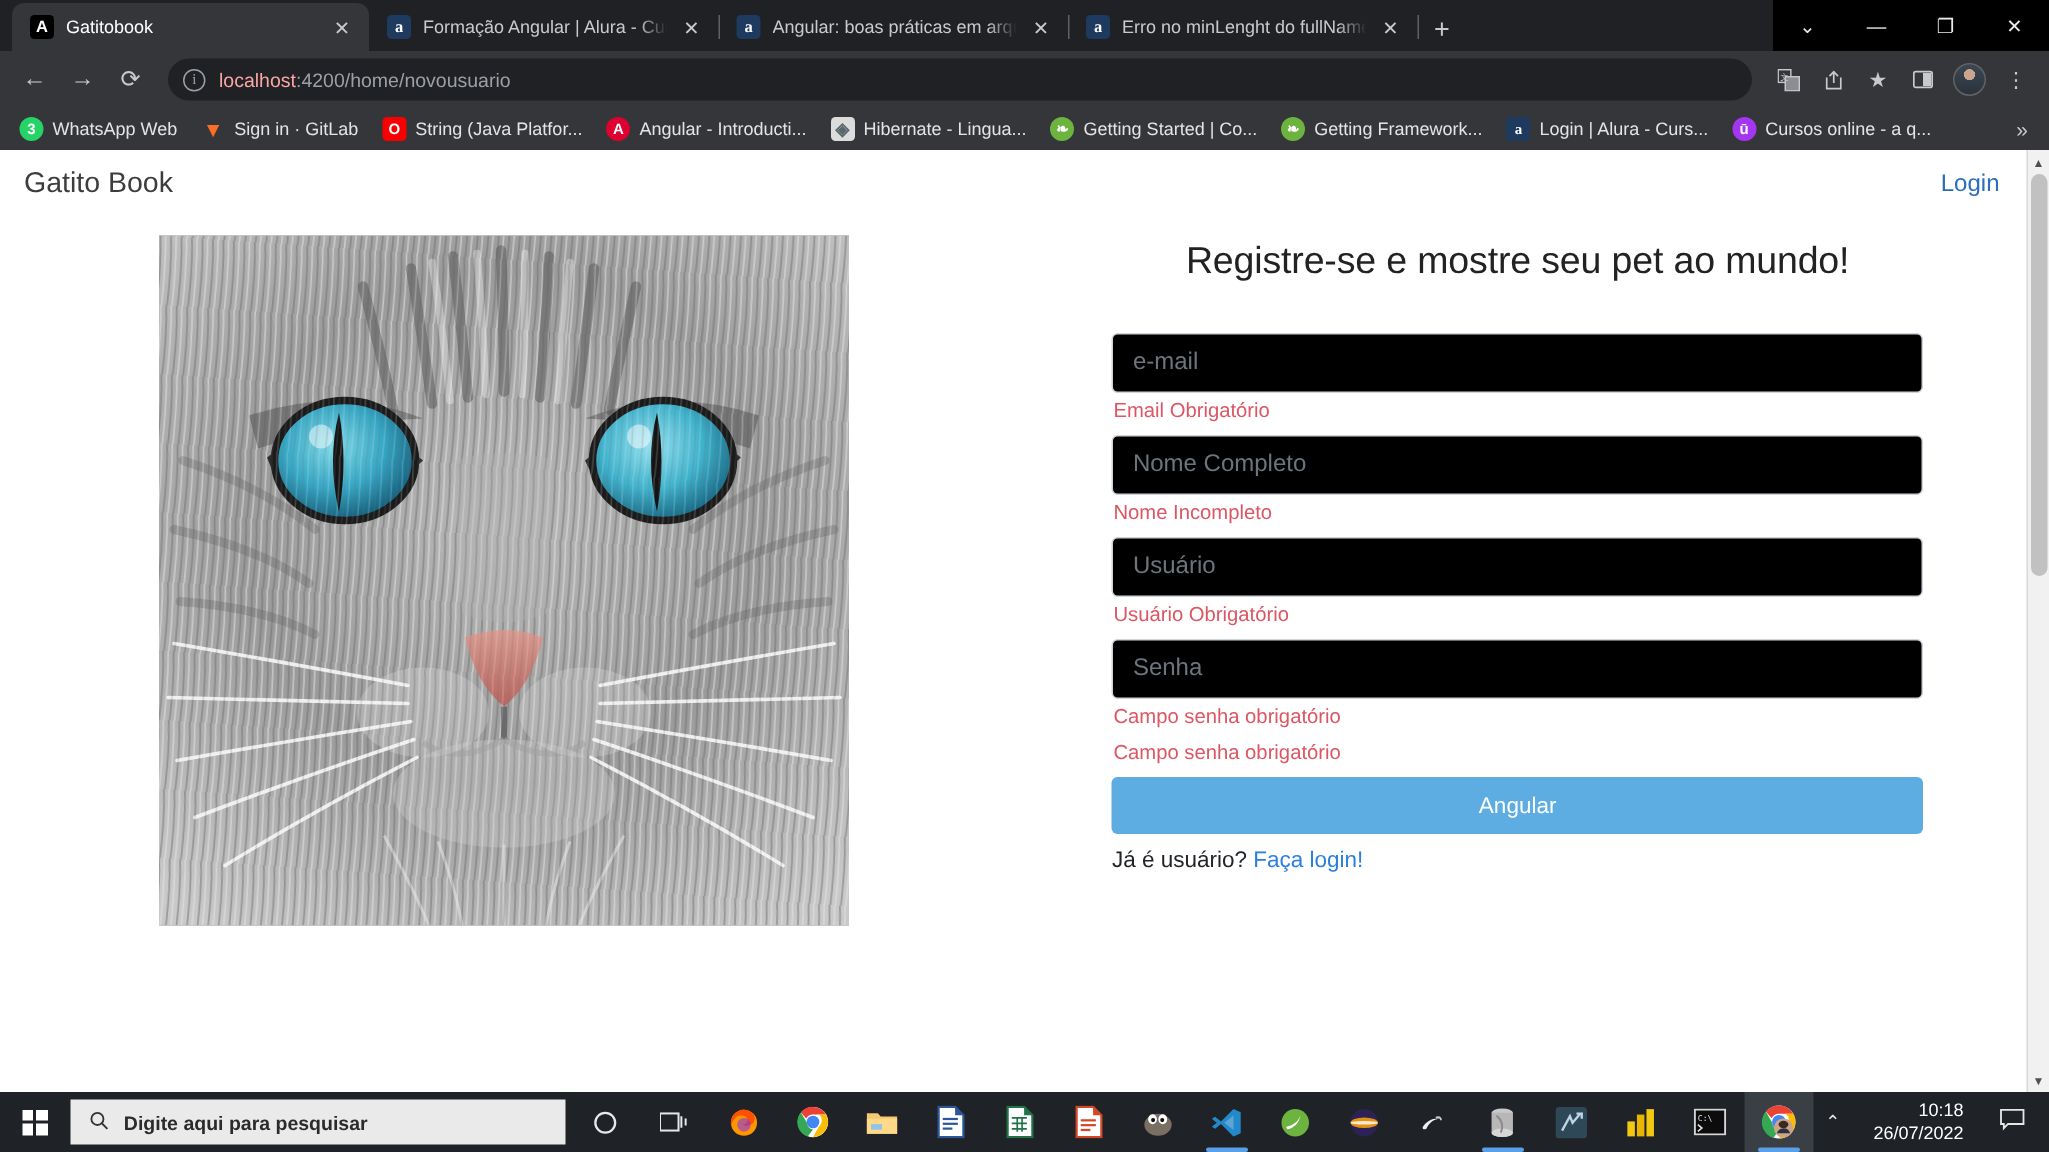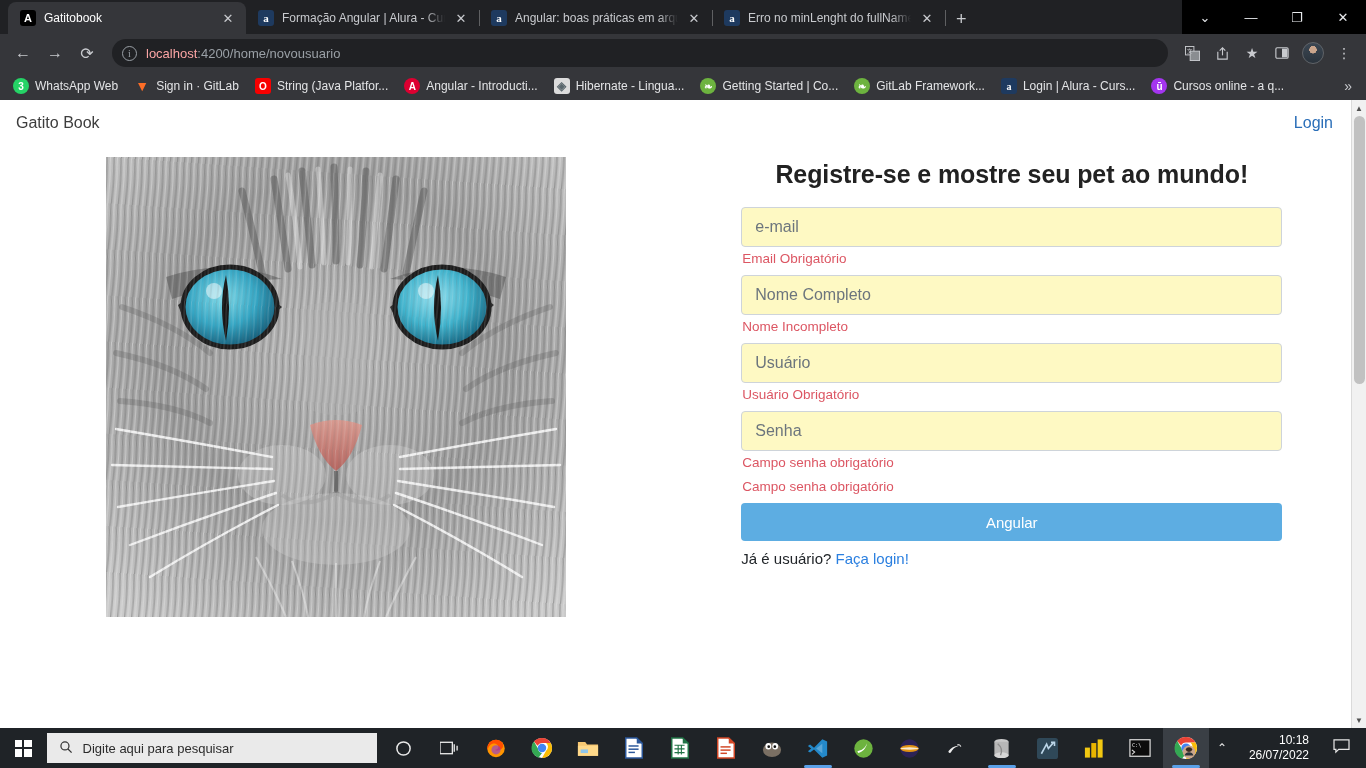--- a/index.html
+++ b/index.html
@@ -94,36 +94,36 @@
   .bm-overflow { color: #c8cace; font-size: 14px; padding: 0 8px; margin-left: auto; }
 
   
   .viewport { flex: 1; background: #fff; position: relative; display: flex; overflow: hidden; }
   .page { flex: 1; position: relative; overflow: hidden; }
 
   .site-header {
     height: 46px; display: flex; align-items: center; justify-content: space-between;
     padding: 0 18px 0 16px;
   }
-  .brand { font-size: 16px; color: #3d3d3d; font-weight: 400; }
+  .brand { font-size: 19px; color: #3d3d3d; font-weight: 400; }
   .login-link { font-size: 16px; color: #2a6eb8; }
 
   .content { display: flex; padding: 0 0 0 0; }
   .left-col { width: 680px; display: flex; justify-content: center; padding-top: 11px; }
   .cat-frame { width: 460px; height: 460px; overflow: hidden; position: relative; background:#8e8e8e; }
   .right-col { width: 686px; padding-top: 14px; }
 
   .form-title {
-    font-size: 25px; font-weight: bold; color: #222; text-align: center;
-    margin-bottom: 18px; letter-spacing: -0.1px;
+    font-size: 25px; font-weight: normal; color: #222; text-align: center;
+    margin-bottom: 33px; letter-spacing: -0.1px;
   }
   .form-wrap { width: 541px; margin: 0 auto; }
   .field {
     width: 100%; height: 40px; border: 1px solid #ced4da; border-radius: 4px;
-    background: #fef9c3; padding: 0 13px; font-size: 16px; color: #6c757d;
+    background: #000000; padding: 0 13px; font-size: 16px; color: #6c757d;
     font-family: "Liberation Sans", sans-serif; outline: none;
   }
   .field::placeholder { color: #6c757d; opacity: 1; }
   .err { font-size: 13.5px; color: #dc5663; margin: 4px 0 9px 1px; }
   .btn-cadastro {
     width: 100%; height: 38px; background: #5dade2; border: none; border-radius: 4px;
     color: #fff; font-size: 15px; font-family: "Liberation Sans", sans-serif;
     display: flex; align-items: center; justify-content: center;
   }
   .already { font-size: 15px; color: #212529; margin-top: 9px; }
@@ -144,21 +144,21 @@
   .taskbar {
     height: 40px; background: #1f2327; display: flex; align-items: center;
     flex: 0 0 40px; position: relative;
   }
   .startbtn { width: 48px; height: 40px; display: flex; align-items: center; justify-content: center; }
   .winlogo { width: 17px; height: 17px; display: grid; grid-template-columns: 1fr 1fr;
              grid-template-rows: 1fr 1fr; gap: 2px; }
   .winlogo i { background: #fff; display: block; }
   .searchbox {
     width: 340px; height: 30px; background: #eaeaea; display: flex; align-items: center;
-    gap: 10px; padding: 0 12px; font-size: 13px; color: #2b2b2b;
+    gap: 10px; padding: 0 12px; font-size: 13px; color: #2b2b2b; font-weight: bold;
   }
   .tasks { display: flex; align-items: center; gap: 0px; padding-left: 4px; }
   .taskicon { width: 46px; height: 40px; display: flex; align-items: center; justify-content: center;
               position: relative; }
   .taskicon.running::after {
     content: ""; position: absolute; bottom: 0; left: 9px; right: 9px; height: 3px;
     background: #5aa0e8; border-radius: 2px;
   }
   .taskicon.focused { background: #3a3f45; }
   .tray { margin-left: auto; display: flex; align-items: center; gap: 6px; padding-right: 6px; }
@@ -254,21 +254,21 @@
     <div class="bm">
       <span class="bmico" style="background:#dcdcdc;color:#59666C;font-size:12px;">◈</span>
       <span>Hibernate - Lingua...</span>
     </div>
     <div class="bm">
       <span class="bmico" style="background:#6DB33F;border-radius:50%;">❧</span>
       <span>Getting Started | Co...</span>
     </div>
     <div class="bm">
       <span class="bmico" style="background:#6DB33F;border-radius:50%;">❧</span>
-      <span>GitLab Framework...</span>
+      <span>Getting Framework...</span>
     </div>
     <div class="bm">
       <span class="bmico" style="background:#1e3a5f;font-family:'Liberation Serif',serif;">a</span>
       <span>Login | Alura - Curs...</span>
     </div>
     <div class="bm">
       <span class="bmico" style="background:#A435F0;border-radius:50%;">ū</span>
       <span>Cursos online - a q...</span>
     </div>
     <div class="bm-overflow">»</div>

